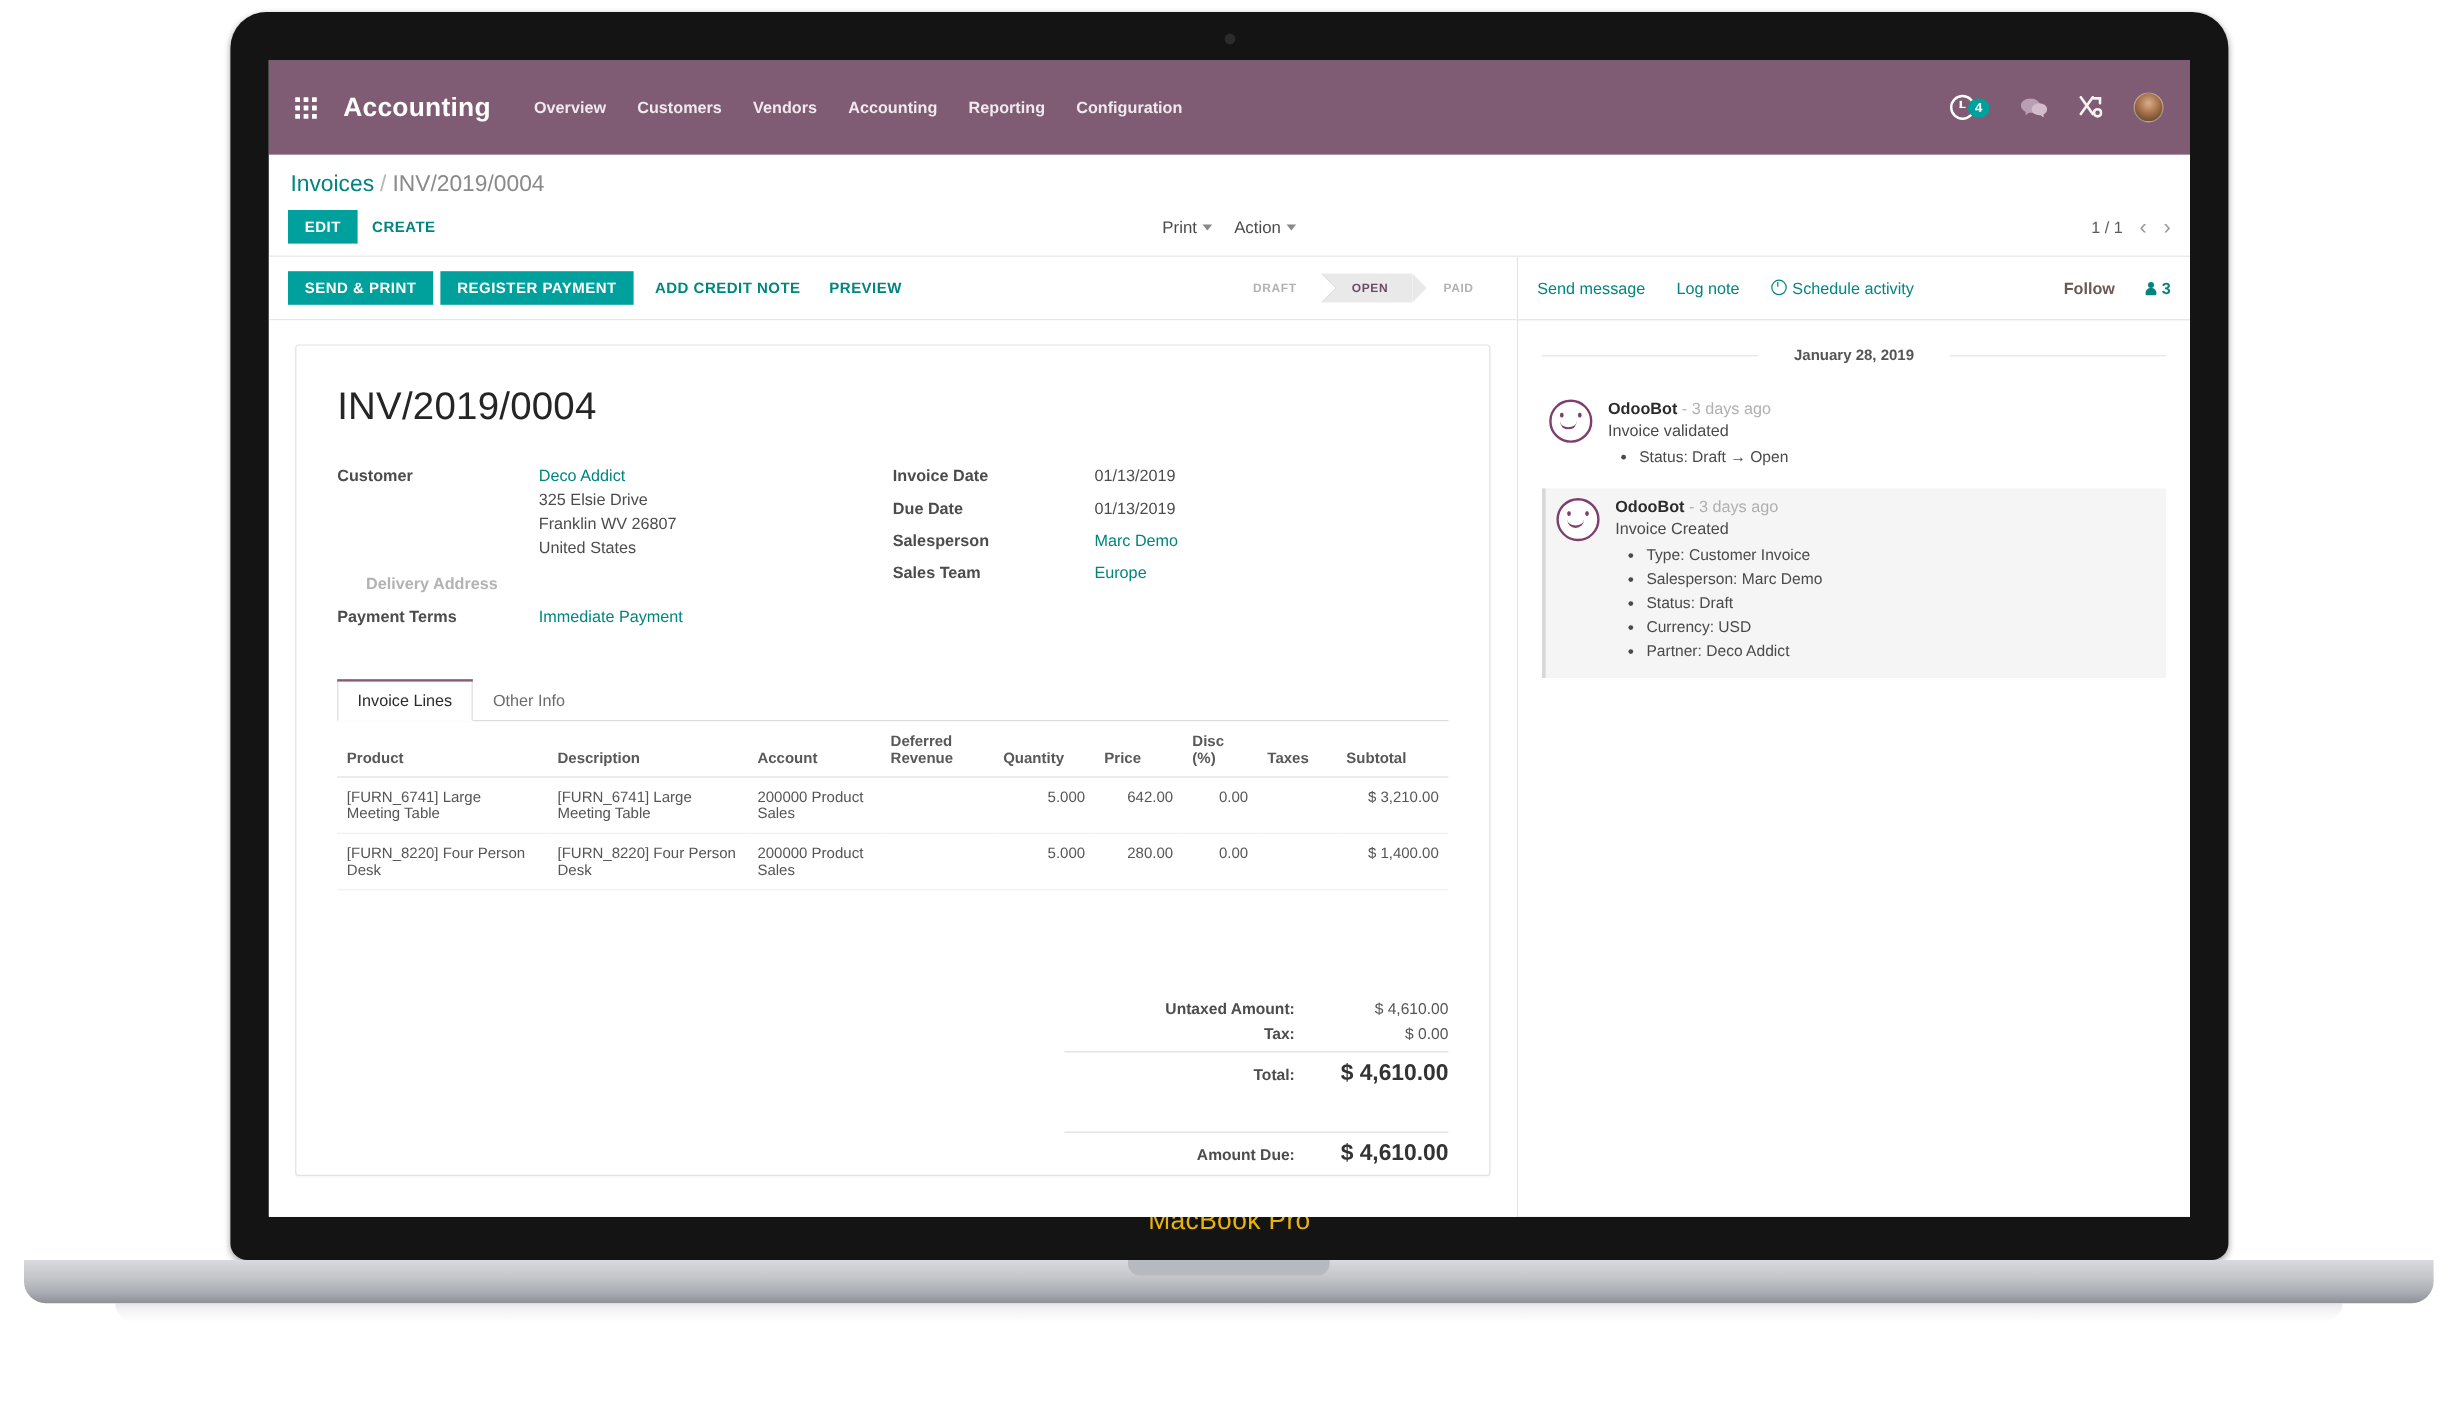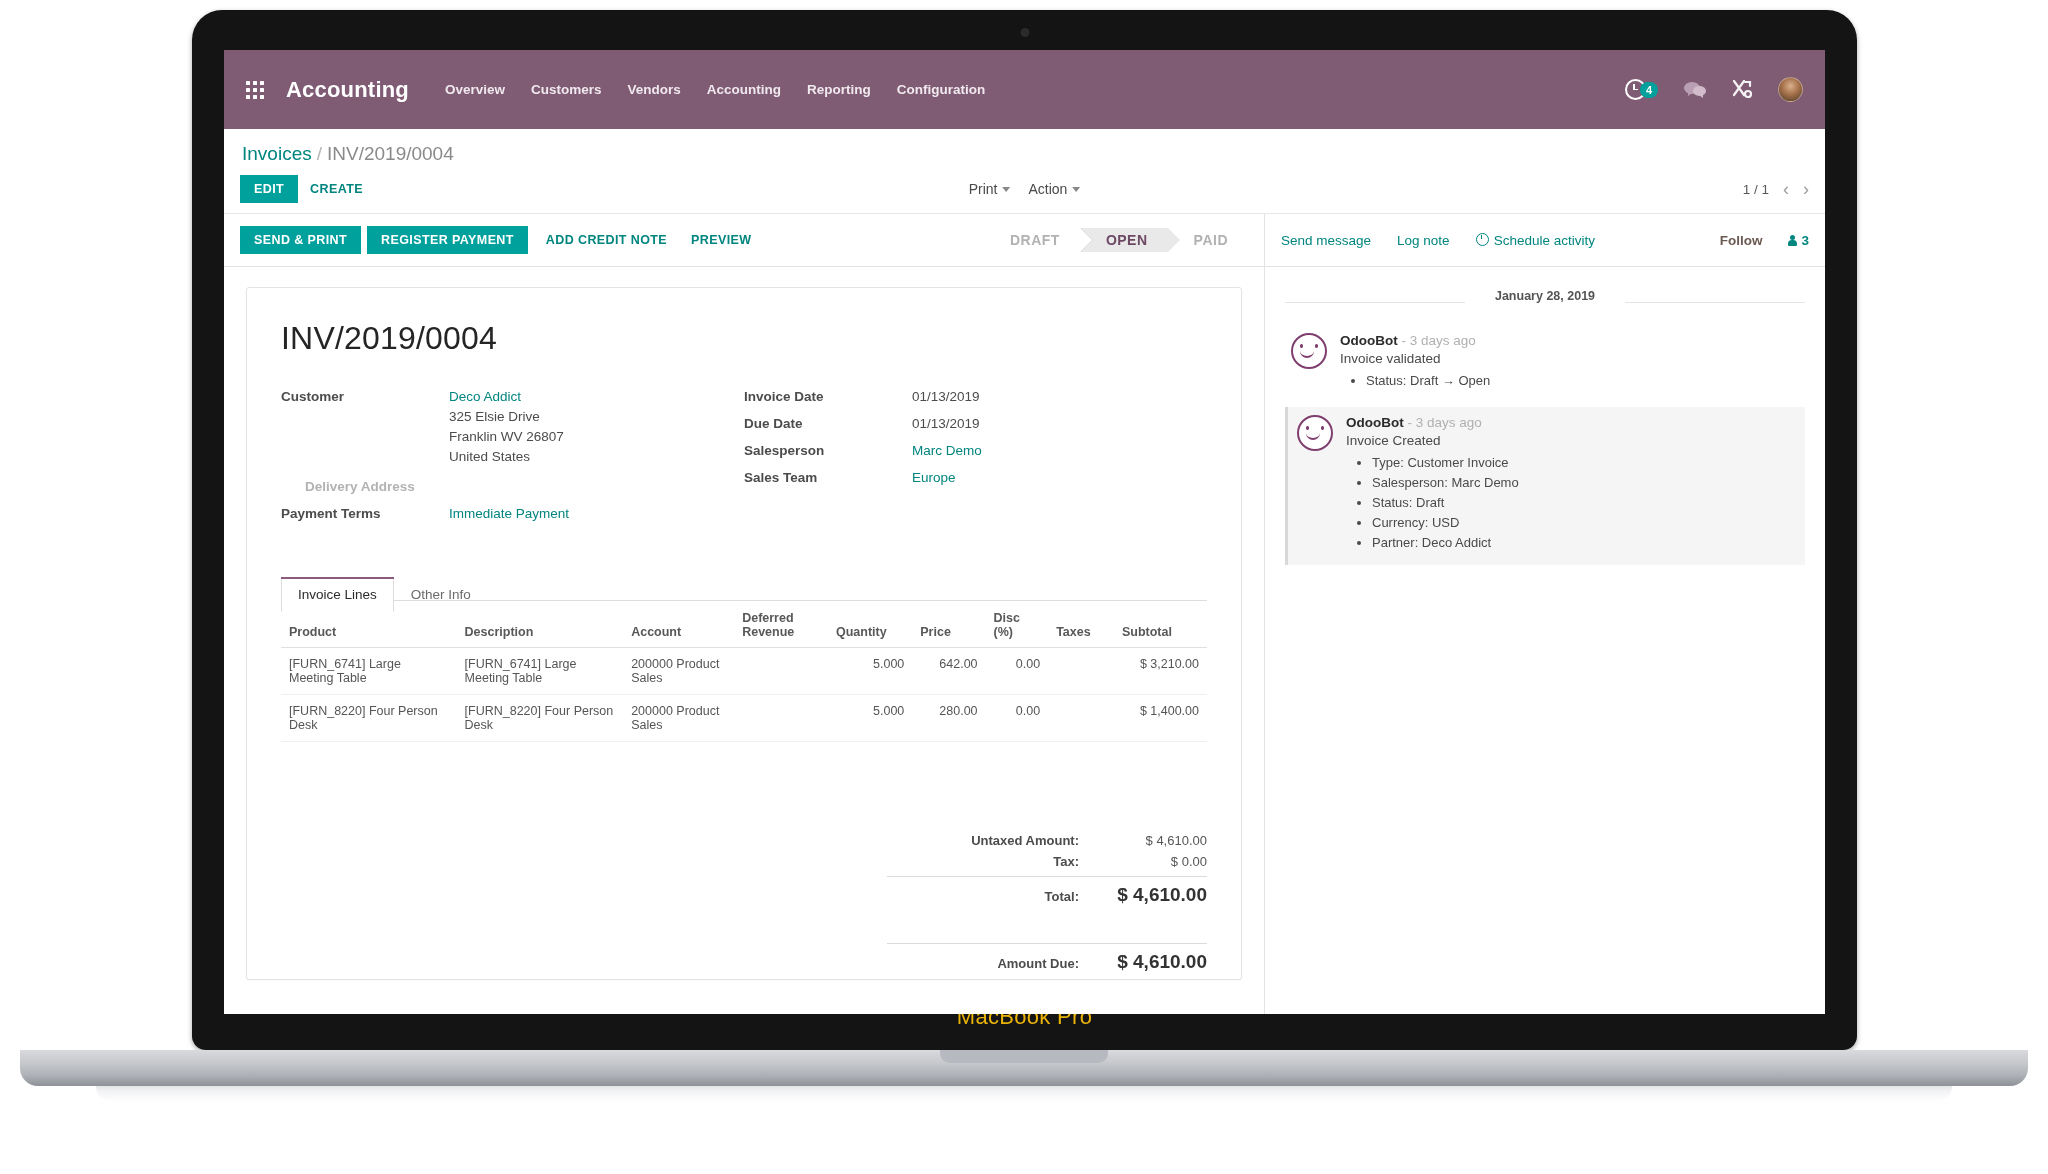--- a/index.html
+++ b/index.html
@@ -91,21 +91,21 @@
   .sheet-wrap{display:flex;height:813px;}
   .left-pane{width:1040px;background:#fff;border-right:1px solid #e3e3e3;display:flex;flex-direction:column;}
   .btnbar{
     display:flex;align-items:center;border-bottom:1px solid #e3e3e3;
     padding:9px 16px;background:#fff;height:34px;box-sizing:content-box;
   }
   .btnbar .btn-primary{margin-right:6px;}
   .statusbar{margin-left:auto;display:flex;align-items:stretch;height:24px;}
   .st{
     position:relative;display:flex;align-items:center;padding:0 20px 0 26px;
-    font-size:14px;font-weight:bold;letter-spacing:.5px;color:#b2b2b2;background:#fff;
+    font-size:10px;font-weight:bold;letter-spacing:.5px;color:#b2b2b2;background:#fff;
   }
   .st:first-child{padding-left:18px;}
   .st.active{background:#e9e9e9;color:#6d4a63;}
   .st.active:after{
     content:"";position:absolute;right:-12px;top:0;width:0;height:0;
     border-top:12px solid transparent;border-bottom:12px solid transparent;
     border-left:12px solid #e9e9e9;z-index:3;
   }
   .st:after{
     content:"";position:absolute;right:-12px;top:0;width:0;height:0;
@@ -134,21 +134,21 @@
   .flabel.muted{color:#b3b3b3;font-weight:bold;margin-left:24px;}
   .fval{color:#4c4c4c;}
   .fval.link{color:#00857f;}
   .addr div{color:#4c4c4c;}
   .addr .link{color:#00857f;}
 
   
   .tabs{display:flex;border-bottom:1px solid #dddddd;margin-top:34px;}
   .tab{
     padding:9px 16px;font-size:13.5px;color:#6b6b6b;cursor:pointer;
-    border:1px solid transparent;border-bottom:none;position:relative;top:12px;background:transparent;
+    border:1px solid transparent;border-bottom:none;position:relative;top:1px;background:transparent;
   }
   .tab.active{
     color:#2b2b2b;background:#fff;border-color:#dddddd;border-bottom:1px solid #fff;
   }
   .tab.active:before{
     content:"";position:absolute;left:-1px;right:-1px;top:-1px;height:2px;background:#8b5b7d;
   }
 
   
   table.lines{width:100%;border-collapse:collapse;margin-top:4px;}
@@ -193,21 +193,21 @@
     position:relative;margin-right:5px;vertical-align:-1px;
   }
   .clock-small:before{content:"";position:absolute;left:4px;top:1.5px;width:1.3px;height:4px;background:#00857f;}
   .follow{margin-left:auto;color:#6b5a52;font-size:13.5px;font-weight:bold;cursor:pointer;}
   .followers{margin-left:26px;color:#00857f;font-size:13.5px;font-weight:bold;display:flex;align-items:center;gap:4px;cursor:pointer;}
   .person-ic{width:9px;height:11px;position:relative;display:inline-block;}
   .person-ic:before{content:"";position:absolute;left:2px;top:0;width:5px;height:5px;border-radius:50%;background:#00857f;}
   .person-ic:after{content:"";position:absolute;left:0;top:5.5px;width:9px;height:5.5px;border-radius:4px 4px 1px 1px;background:#00857f;}
 
   .thread{flex:1;padding:16px 20px 0 20px;overflow:hidden;}
-  .date-sep{display:flex;align-items:flex-end;margin:6px 0 22px 0;gap:16px;}
+  .date-sep{display:flex;align-items:center;margin:6px 0 22px 0;gap:16px;}
   .date-sep .ln{flex:1;height:1px;background:#e4e4e4;}
   .date-sep span{font-size:12.5px;font-weight:bold;color:#555;padding:0 14px;}
   .msg{display:flex;padding:8px 6px 12px 6px;margin-bottom:4px;}
   .msg.hl{background:#f5f5f5;border-left:3px solid #d8d8d8;padding-left:9px;}
   .bot-av{
     width:32px;height:32px;border-radius:50%;border:2px solid #7f3f6e;flex:none;margin-right:13px;
     position:relative;background:#fff;
   }
   .bot-av .eye{position:absolute;top:9px;width:2.6px;height:3.6px;border-radius:50%;background:#7f3f6e;}
   .bot-av .eye.l{left:7px;} .bot-av .eye.r{right:7px;}

